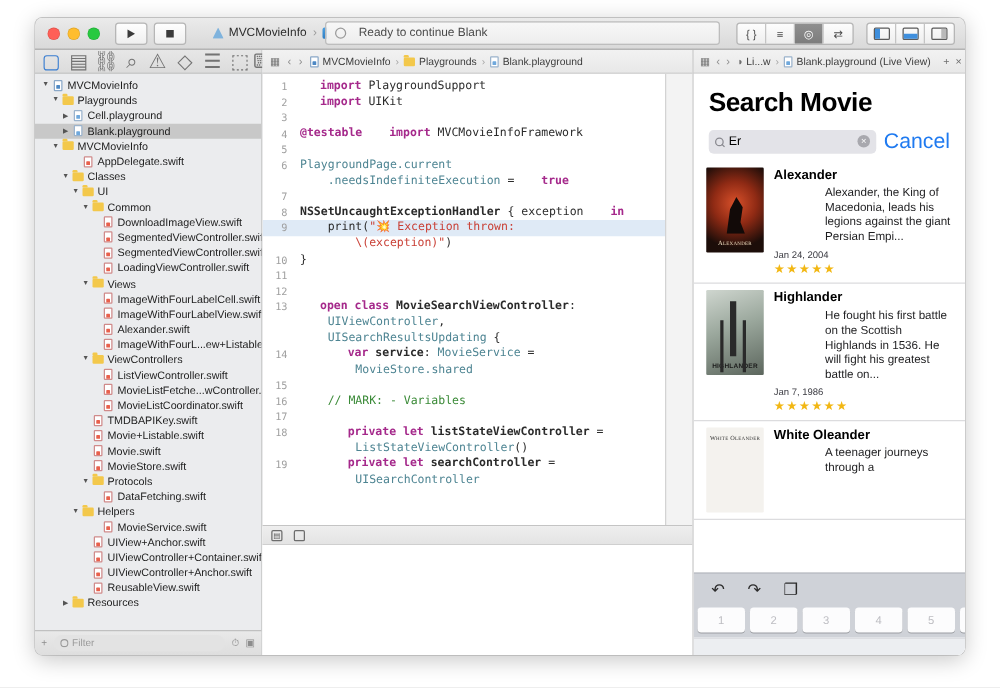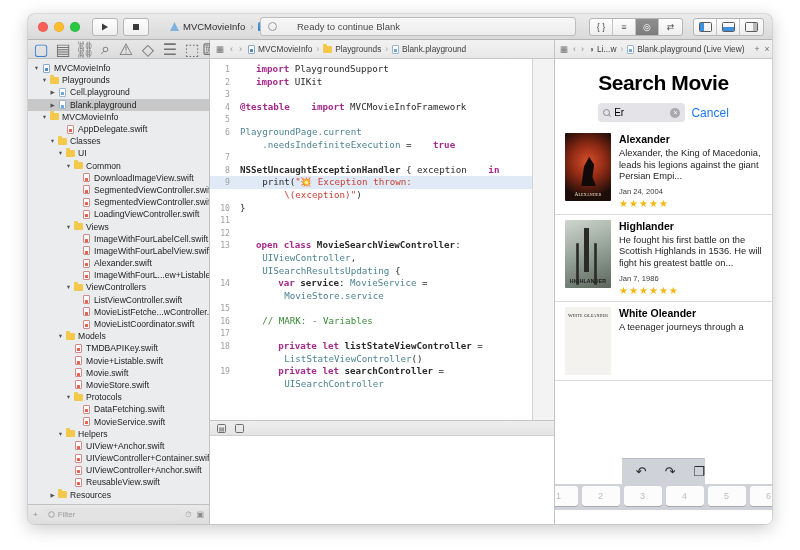--- a/index.html
+++ b/index.html
@@ -81,21 +81,21 @@
 
   #status {
     position: absolute;
     left: 232px; right: 196px;
     height: 19px;
     background: linear-gradient(#f7f7f7, #ededed);
     border: .5px solid #bdbdbd;
     border-radius: 3px;
     display: flex; align-items: center;
     padding: 0 7px;
-    gap: 20px;
+    gap: 10px;
     font-size: 9.5px;
     color: #4a4a4a;
   }
   .status-dot {
     width: 9px; height: 9px; border-radius: 50%;
     border: 1.2px solid #9a9a9a;
     display: inline-block;
   }
 
   #tb-right {
@@ -340,21 +340,20 @@
     background: #ffffff;
     min-height: 0;
   }
   .sim {
     flex: 1;
     background: #ffffff;
     overflow: hidden;
     display: flex; flex-direction: column;
     min-height: 0;
     position: relative;
-    align-items: center;
   }
   .sim-head {
     padding: 12px 12px 0 12px;
   }
   .sim-title {
     font-size: 21px; font-weight: bold;
     color: #000; letter-spacing: -.4px;
     margin-bottom: 8px;
   }
   .searchbar {
@@ -387,21 +386,21 @@
   .clearx {
     width: 10px; height: 10px;
     border-radius: 50%;
     background: #a8a8ae;
     color: #fff;
     font-size: 7.5px;
     display: flex; align-items: center; justify-content: center;
     line-height: 1;
     flex: 0 0 10px;
   }
-  .cancel { font-size: 12px; color: #1f7af0; }
+  .cancel { font-size: 17px; color: #1f7af0; }
 
   .results { flex: 1; overflow: hidden; }
   .mrow {
     display: flex;
     gap: 8px;
     padding: 5px 10px 5px 10px;
     border-bottom: .5px solid #dcdcde;
   }
   .poster {
     width: 46px; height: 68px;
@@ -443,21 +442,21 @@
   .p-white {
     background: #f4f2ee;
   }
   .p-white .plabel {
     top: 6px; bottom: auto;
     color: #2a2a2a; font-size: 5px;
     font-variant: small-caps;
   }
   .minfo { flex: 1; min-width: 0; }
   .mtitle { font-size: 10.5px; font-weight: bold; color: #000; margin-bottom: 3px; }
-  .mdesc { font-size: 9.3px; color: #1d1d1f; line-height: 11.6px; margin-bottom: 4px; }
+  .mdesc { font-size: 9.3px; color: #1d1d1f; line-height: 11.6px; margin-bottom: 4px; margin-left: 41px; }
   .mdate { font-size: 7.6px; color: #3c3c43; margin-bottom: 3px; }
   .stars { display: flex; gap: 1px; }
   .star { color: #f2b713; font-size: 10px; line-height: 10px; }
 
   .kb-toolbar {
     height: 26px; flex: 0 0 26px;
     background: #cfd2d8;
     border-top: .5px solid #b9bcc2;
     display: flex; align-items: center;
     gap: 18px; padding-left: 14px;
@@ -743,90 +742,82 @@
             </div>
             <div class="row">
               <span style="width:44px;flex:0 0 44px"></span>
               <span class="tw none">▶</span>
               <span class="ic">
                 <span class="swift"></span>
               </span>
               <span>MovieListCoordinator.swift</span>
             </div>
             <div class="row">
+              <span style="width:36px;flex:0 0 36px"></span>
+              <span class="tw none">▶</span>
+              <span class="ic">
+                <span class="swift"></span>
+              </span>
+              <span>TMDBAPIKey.swift</span>
+            </div>
+            <div class="row">
+              <span style="width:36px;flex:0 0 36px"></span>
+              <span class="tw none">▶</span>
+              <span class="ic">
+                <span class="swift"></span>
+              </span>
+              <span>Movie+Listable.swift</span>
+            </div>
+            <div class="row">
+              <span style="width:36px;flex:0 0 36px"></span>
+              <span class="tw none">▶</span>
+              <span class="ic">
+                <span class="swift"></span>
+              </span>
+              <span>Movie.swift</span>
+            </div>
+            <div class="row">
+              <span style="width:36px;flex:0 0 36px"></span>
+              <span class="tw none">▶</span>
+              <span class="ic">
+                <span class="swift"></span>
+              </span>
+              <span>MovieStore.swift</span>
+            </div>
+            <div class="row">
+              <span style="width:36px;flex:0 0 36px"></span>
+              <span class="tw">▼</span>
+              <span class="ic">
+                <span class="folder"></span>
+              </span>
+              <span>Protocols</span>
+            </div>
+            <div class="row">
+              <span style="width:44px;flex:0 0 44px"></span>
+              <span class="tw none">▶</span>
+              <span class="ic">
+                <span class="swift"></span>
+              </span>
+              <span>DataFetching.swift</span>
+            </div>
+            <div class="row">
               <span style="width:28px;flex:0 0 28px"></span>
               <span class="tw">▼</span>
               <span class="ic">
                 <span class="folder"></span>
               </span>
-              <span>Models</span>
-            </div>
-            <div class="row">
-              <span style="width:36px;flex:0 0 36px"></span>
-              <span class="tw none">▶</span>
-              <span class="ic">
-                <span class="swift"></span>
-              </span>
-              <span>TMDBAPIKey.swift</span>
-            </div>
-            <div class="row">
-              <span style="width:36px;flex:0 0 36px"></span>
-              <span class="tw none">▶</span>
-              <span class="ic">
-                <span class="swift"></span>
-              </span>
-              <span>Movie+Listable.swift</span>
-            </div>
-            <div class="row">
-              <span style="width:36px;flex:0 0 36px"></span>
-              <span class="tw none">▶</span>
-              <span class="ic">
-                <span class="swift"></span>
-              </span>
-              <span>Movie.swift</span>
-            </div>
-            <div class="row">
-              <span style="width:36px;flex:0 0 36px"></span>
-              <span class="tw none">▶</span>
-              <span class="ic">
-                <span class="swift"></span>
-              </span>
-              <span>MovieStore.swift</span>
-            </div>
-            <div class="row">
-              <span style="width:36px;flex:0 0 36px"></span>
-              <span class="tw">▼</span>
-              <span class="ic">
-                <span class="folder"></span>
-              </span>
-              <span>Protocols</span>
-            </div>
-            <div class="row">
-              <span style="width:44px;flex:0 0 44px"></span>
-              <span class="tw none">▶</span>
-              <span class="ic">
-                <span class="swift"></span>
-              </span>
-              <span>DataFetching.swift</span>
+              <span>Helpers</span>
             </div>
             <div class="row">
               <span style="width:44px;flex:0 0 44px"></span>
               <span class="tw none">▶</span>
               <span class="ic">
                 <span class="swift"></span>
               </span>
               <span>MovieService.swift</span>
-            </div>
-            <div class="row">
-              <span style="width:28px;flex:0 0 28px"></span>
-              <span class="tw">▼</span>
-              <span class="ic">
-                <span class="folder"></span>
-              </span>
-              <span>Helpers</span>
             </div>
             <div class="row">
               <span style="width:36px;flex:0 0 36px"></span>
               <span class="tw none">▶</span>
               <span class="ic">
                 <span class="swift"></span>
               </span>
               <span>UIView+Anchor.swift</span>
             </div>
             <div class="row">
@@ -905,21 +896,21 @@
               <div class="cline"><span class="gut">8</span><span class="ctext"><span class="bd">NSSetUncaughtExceptionHandler </span><span class="pl">{ exception </span><span class="kw">in</span></span></div>
               <div class="cline hl"><span class="gut">9</span><span class="ctext"><span class="pl">    print(</span><span class="st">"💥 Exception thrown:</span></span></div>
               <div class="cline"><span class="gut"></span><span class="ctext"><span class="st">        \(exception)"</span><span class="pl">)</span></span></div>
               <div class="cline"><span class="gut">10</span><span class="ctext"><span class="pl">}</span></span></div>
               <div class="cline"><span class="gut">11</span><span class="ctext">&nbsp;</span></div>
               <div class="cline"><span class="gut">12</span><span class="ctext">&nbsp;</span></div>
               <div class="cline"><span class="gut">13</span><span class="ctext"><span class="kw">open class </span><span class="bd">MovieSearchViewController</span><span class="pl">:</span></span></div>
               <div class="cline"><span class="gut"></span><span class="ctext"><span class="ty">    UIViewController</span><span class="pl">,</span></span></div>
               <div class="cline"><span class="gut"></span><span class="ctext"><span class="ty">    UISearchResultsUpdating </span><span class="pl">{</span></span></div>
               <div class="cline"><span class="gut">14</span><span class="ctext"><span class="kw">    var </span><span class="bd">service</span><span class="pl">: </span><span class="ty">MovieService </span><span class="pl">=</span></span></div>
-              <div class="cline"><span class="gut"></span><span class="ctext"><span class="ty">        MovieStore</span><span class="ty">.service</span></span></div>
+              <div class="cline"><span class="gut"></span><span class="ctext"><span class="ty">        MovieStore</span><span class="ty">.shared</span></span></div>
               <div class="cline"><span class="gut">15</span><span class="ctext">&nbsp;</span></div>
               <div class="cline"><span class="gut">16</span><span class="ctext"><span class="cm">    // MARK: - Variables</span></span></div>
               <div class="cline"><span class="gut">17</span><span class="ctext">&nbsp;</span></div>
               <div class="cline"><span class="gut">18</span><span class="ctext"><span class="kw">    private let </span><span class="bd">listStateViewController </span><span class="pl">=</span></span></div>
               <div class="cline"><span class="gut"></span><span class="ctext"><span class="ty">        ListStateViewController</span><span class="pl">()</span></span></div>
               <div class="cline"><span class="gut">19</span><span class="ctext"><span class="kw">    private let </span><span class="bd">searchController </span><span class="pl">=</span></span></div>
               <div class="cline"><span class="gut"></span><span class="ctext"><span class="ty">        UISearchController</span></span></div>
             </div>
           <div id="results-gutter"></div>
         </div>

